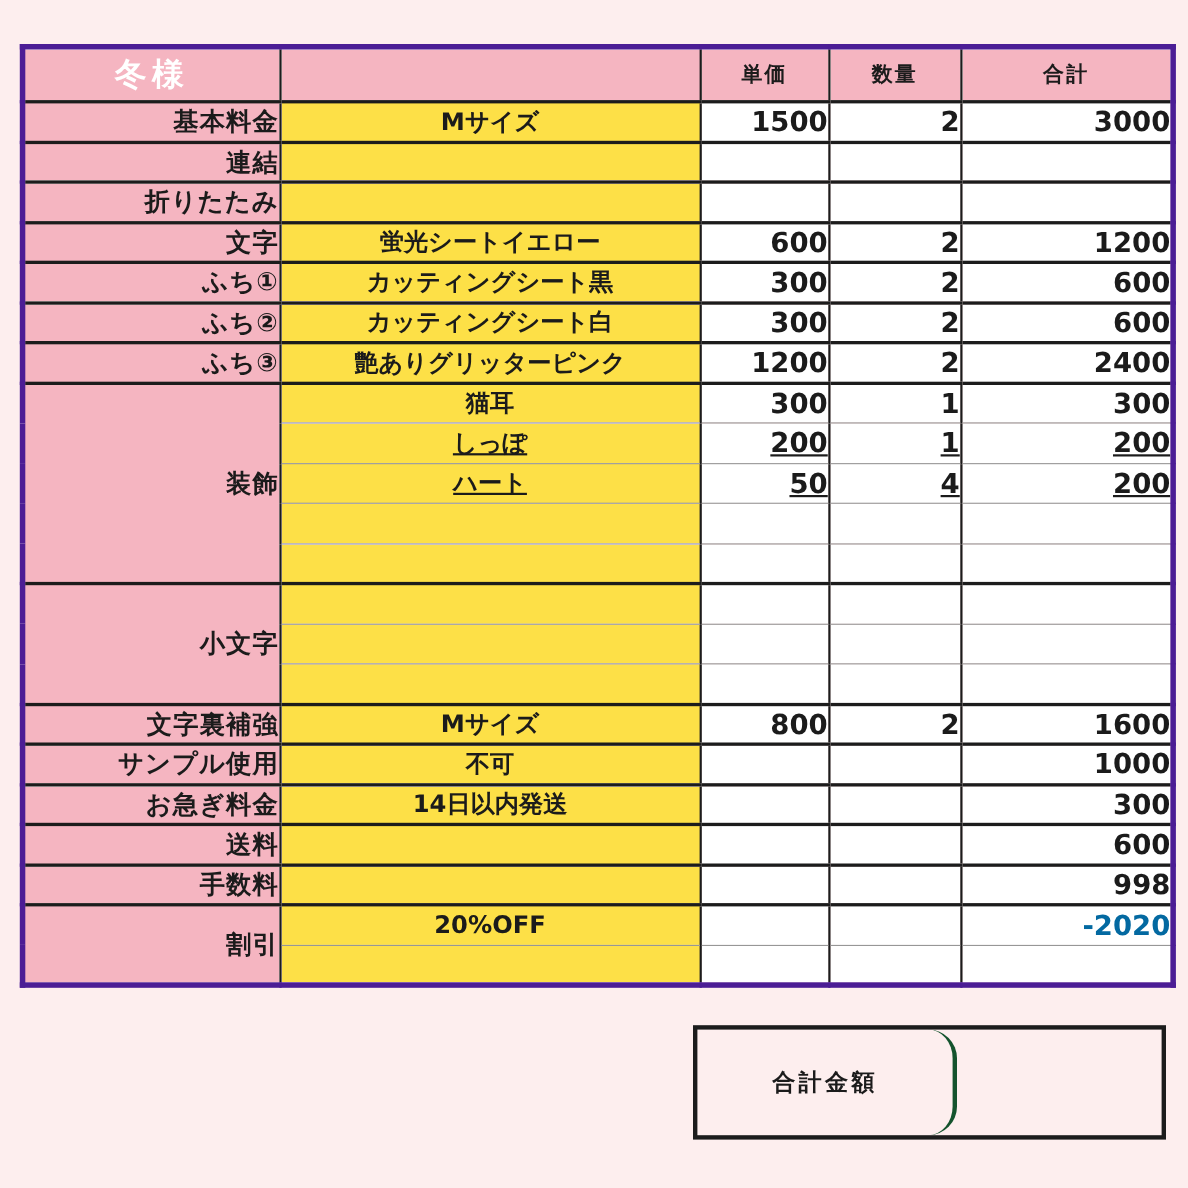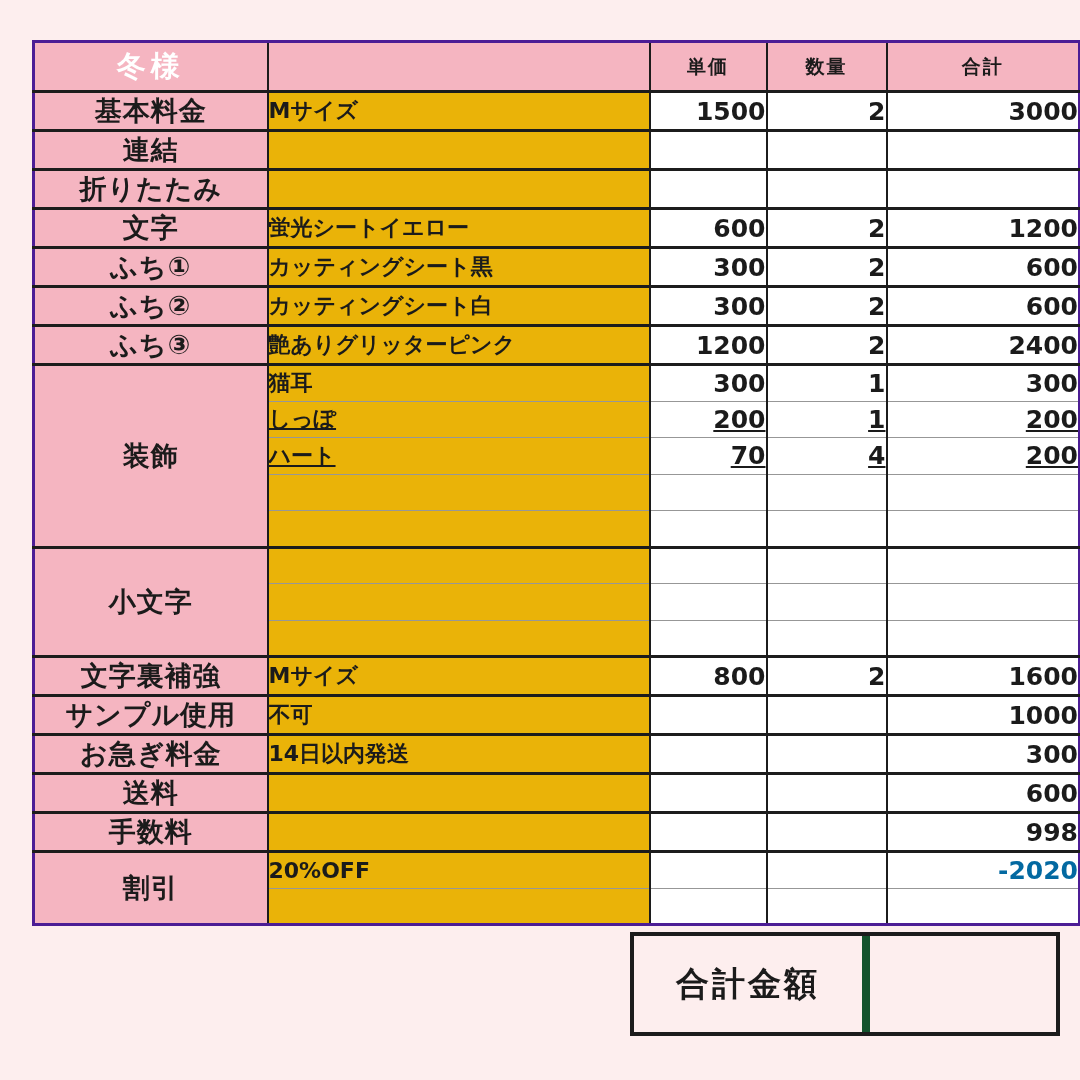--- a/index.html
+++ b/index.html
@@ -7,25 +7,25 @@
   body {
     width: 1080px; height: 1080px;
     background: #fdeeee;
     font-family: "DejaVu Sans", sans-serif;
     font-weight: bold;
     color: #1b1b1b;
   }
   .sheet { position: relative; width: 1080px; height: 1080px; overflow: hidden; }
 
   table.price {
-    position: absolute; left: 32px; top: 40px;
+    position: absolute; left: 18px; top: 40px;
     width: 1046px;
     border-collapse: collapse;
     table-layout: fixed;
-    border: 3px solid #4c1d95;
+    border: 5px solid #4c1d95;
   }
   table.price th, table.price td {
     padding: 0;
     border-left: 2px solid #1c1c1c;
     overflow: hidden;
     white-space: nowrap;
   }
   table.price th:first-child, table.price td.lab { border-left: none; }
 
   tr.hdr { height: 50px; }
@@ -37,50 +37,50 @@
     text-align: center;
   }
   tr.hdr th.customer { color: #ffffff; font-size: 29px; letter-spacing: 5px; }
 
   tr.row { height: 36.5px; }
   tr.sec td { border-top: 3px solid #1c1c1c; }
   tr.inner td { border-top: 1px solid #979797; text-decoration: underline; }
 
   td.lab {
     background: #f5b5c1;
+    text-align: right;
+    font-size: 23px;
+    letter-spacing: 1px;
+  }
+  td.desc {
+    background: #fde047;
     text-align: center;
-    font-size: 27px;
-    letter-spacing: 1px;
-  }
-  td.desc {
-    background: #eab308;
-    text-align: left;
     padding-left: 10px;
     font-size: 22px;
   }
   td.num {
     background: #ffffff;
     text-align: right;
     padding-right: 8px;
     font-size: 25px;
   }
   td.num.red { color: #0369a1; }
 
   .summary {
     position: absolute; left: 630px; top: 932px;
     width: 430px; height: 104px;
     border: 4px solid #1c1c1c;
     background: #fdeeee;
     display: flex;
   }
   .summary .lbl {
     width: 236px;
-    border-right: 8px solid #14532d;
+    border-right: 4px solid #14532d;
     display: flex; align-items: center; justify-content: center;
-    font-size: 33px; letter-spacing: 3px;
+    font-size: 21px; letter-spacing: 3px; border-radius: 26px;
   }
   .summary .val {
     flex: 1;
     display: flex; align-items: center; justify-content: center;
     font-size: 41px; letter-spacing: 0px;
   }
 </style>
 </head>
 <body>
 
@@ -168,21 +168,21 @@
       <td class="num">300</td>
     </tr>
     <tr class="row inner">
       <td class="desc">しっぽ</td>
       <td class="num">200</td>
       <td class="num">1</td>
       <td class="num">200</td>
     </tr>
     <tr class="row inner">
       <td class="desc">ハート</td>
-      <td class="num">70</td>
+      <td class="num">50</td>
       <td class="num">4</td>
       <td class="num">200</td>
     </tr>
     <tr class="row inner">
       <td class="desc"></td>
       <td class="num"></td>
       <td class="num"></td>
       <td class="num"></td>
     </tr>
     <tr class="row inner">

